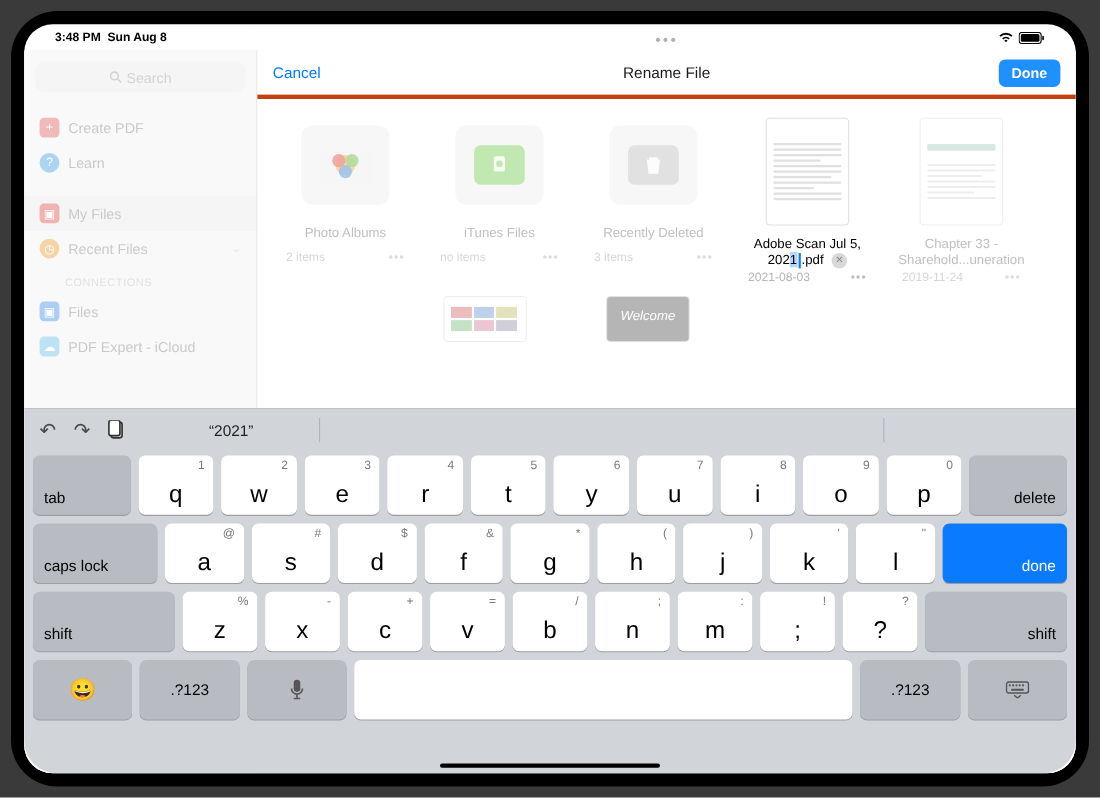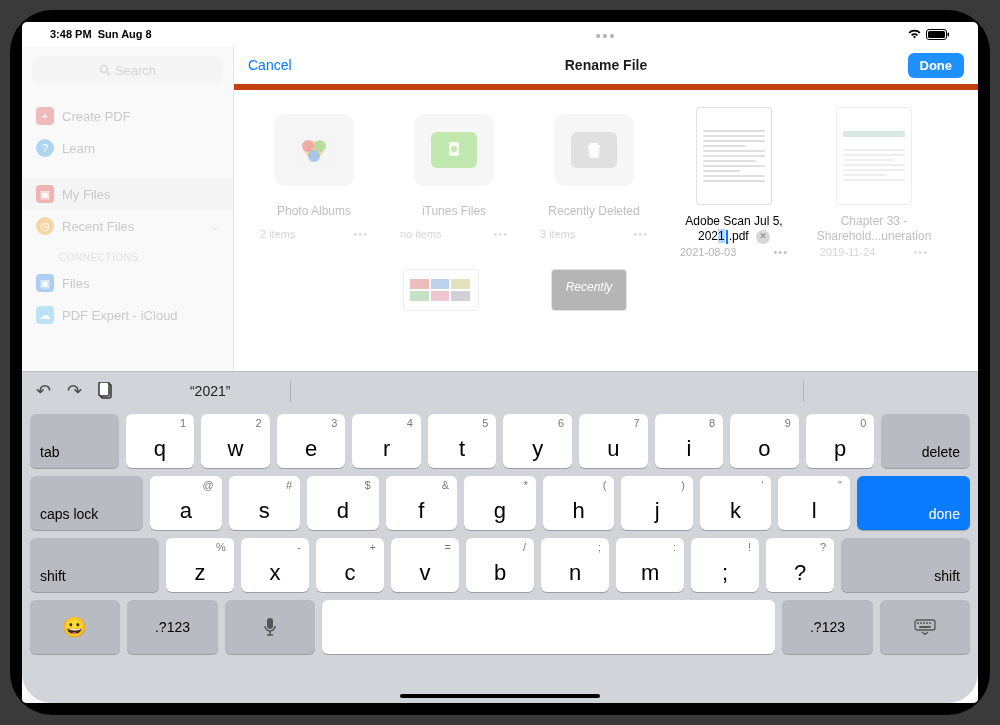--- a/index.html
+++ b/index.html
@@ -1,35 +1,35 @@
 <!DOCTYPE html>
 <html><head>
 <meta charset="utf-8">
 <style>
   * { box-sizing: border-box; margin: 0; padding: 0; font-family: -apple-system, "Helvetica Neue", Arial, sans-serif; }
   body { background: #3a3a3a; display: flex; align-items: center; justify-content: center; width: 1000px; height: 725px; }
   .device { width: 980px; height: 705px; background: #000; border-radius: 42px; padding: 12px; position: relative; }
-  .screen { width: 100%; height: 100%; background: #fff; border-radius: 5px; overflow: hidden; position: relative; }
+  .screen { width: 100%; height: 100%; background: #fff; border-radius: 26px; overflow: hidden; position: relative; }
   .statusbar { height: 24px; display: flex; justify-content: space-between; align-items: center; padding: 0 28px; font-size: 11px; font-weight: 600; color: #000; }
   .statusbar .right { display: flex; align-items: center; gap: 4px; }
   .app { position: relative; height: calc(100% - 24px); display: flex; background: #f7f7f7; }
   
   .sidebar { width: 212px; background: #f2f2f2; border-right: 1px solid #e5e5e5; padding: 6px 0; font-size: 13px; color: #888; position: relative; }
   .sidebar .search { margin: 4px 10px 8px; height: 28px; background: #e9e9e9; border-radius: 8px; display:flex; align-items:center; justify-content:center; color:#a0a0a0; font-size:13px; gap:4px;}
   .sidebar .item { display: flex; align-items: center; gap: 8px; padding: 7px 14px; color: #888; }
   .sidebar .item.sel { background: #e8e8e8; border-radius: 0; }
   .sidebar .section { padding: 10px 14px 4px; font-size: 10px; color: #bbb; letter-spacing: .5px; margin-left: 23px; }
   .sidebar .chev { margin-left: auto; color: #c0c0c0; font-size: 10px;}
   .ic { width: 18px; height: 18px; border-radius: 4px; display:inline-flex; align-items:center; justify-content:center; font-size:11px; color:#fff; }
   
   .fade-overlay { position:absolute; inset:0; background: rgba(255,255,255,.55); pointer-events:none; }
   
   .main { flex:1; position: relative; background:#fff; }
-  .modal-header { height: 44px; display:flex; align-items:center; justify-content:space-between; padding: 0 14px; border-bottom: 6px solid #c2410c; }
-  .modal-header .title { position:absolute; left:0; right:0; text-align:center; font-size:14px; font-weight:700; color:#1c1c1e; pointer-events:none;}
+  .modal-header { height: 44px; display:flex; align-items:center; justify-content:space-between; padding: 0 14px; border-bottom: 4px solid #c2410c; }
+  .modal-header .title { position:absolute; left:0; right:0; text-align:center; font-size:14px; font-weight:400; color:#1c1c1e; pointer-events:none;}
   .cancel { color:#007aff; font-size:14px; background:none; border:none; }
   .done { background:#1e90ff; color:#fff; border:none; border-radius:6px; padding: 5px 12px; font-size:13px; font-weight:600; }
   .ellipsis-top { position:absolute; top: -18px; left:50%; transform:translateX(-50%); color:#b0b0b0; font-size:14px; letter-spacing:2px; }
 
   .grid { padding: 12px 10px 0; display:flex; flex-wrap:wrap; gap: 0; }
   .tile { width: 140px; text-align:center; font-size:12px; color:#6e6e6e; padding: 6px 4px 10px; position:relative;}
   .thumb { width: 80px; height: 72px; margin: 6px auto 10px; border-radius: 10px; background:#f0f0f0; display:flex; align-items:center; justify-content:center; position:relative; }
   .thumb.doc { width: 74px; height: 96px; border-radius: 3px; background:#fff; box-shadow: 0 0 0 1px #e0e0e0; padding:6px; margin-top:0; }
   .folder-icon { width:46px; height:36px; border-radius:6px; position:relative; }
   .tile .name { line-height:1.25; min-height: 30px; display:flex; align-items:center; justify-content:center; color:#8a8a8a; padding: 0 4px;}
@@ -246,21 +246,21 @@
                   <div style="width:30%;height:10px;background:#cc8;"></div>
               <div style="width:30%;height:10px;background:#9c9;"></div>
                   <div style="width:30%;height:10px;background:#d9a;"></div>
                   <div style="width:30%;height:10px;background:#aab;"></div>
             </div>
           </div>
         </div>
         <div style="width:34px"></div>
         <div>
           <div class="welcome" style="height:40px;">
-                <span>Recently</span>
+                <span>Welcome</span>
               </div>
         </div>
       </div>
     </div>
 
     <div class="keyboard">
       <div class="kb-bar">
         <span style="font-size:18px;">↶</span>
         <span style="font-size:18px;">↷</span>
         <span style="font-size:16px;">

